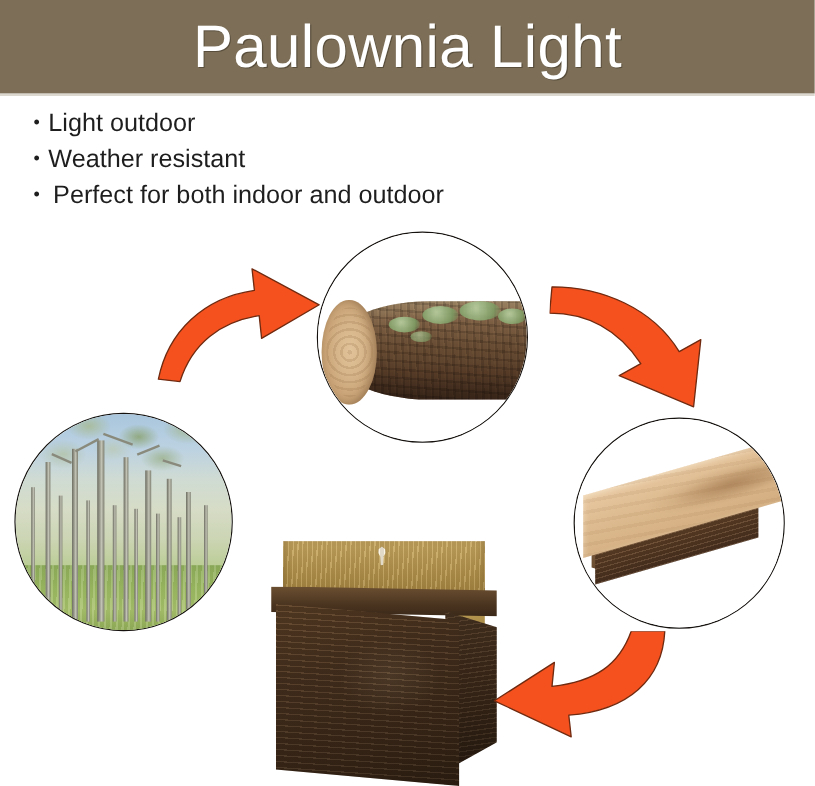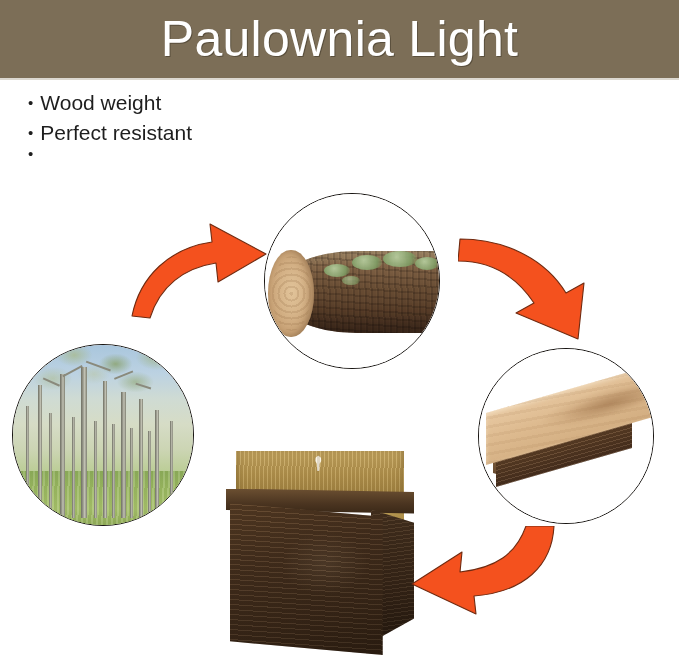--- a/index.html
+++ b/index.html
@@ -236,28 +236,29 @@
 <body>
 
 <div id="header-band">
   <div id="page-title">Paulownia Light</div>
 </div>
 <div id="header-rule"></div>
 
 <div id="bullet-list">
   <div class="bullet-item">
     <span class="bullet-dot">•</span>
-    <span>Wood weight</span>
+    <span>Light outdoor</span>
   </div>
   <div class="bullet-item">
     <span class="bullet-dot">•</span>
-    <span>Perfect resistant</span>
+    <span>Weather resistant</span>
   </div>
   <div class="bullet-item indented">
     <span class="bullet-dot">•</span>
+    <span>Perfect for both indoor and outdoor</span>
   </div>
 </div>
 
 <div id="circle-trees" class="photo-circle">
   <div class="trees-scene">
     <div class="trees-sky"></div>
     <div class="trees-canopy"></div>
     <div class="trees-ground"></div>
     <div class="trunk" style="left:14%;width:4px;height:74%;"></div>
     <div class="trunk" style="left:26%;width:5px;height:80%;"></div>

